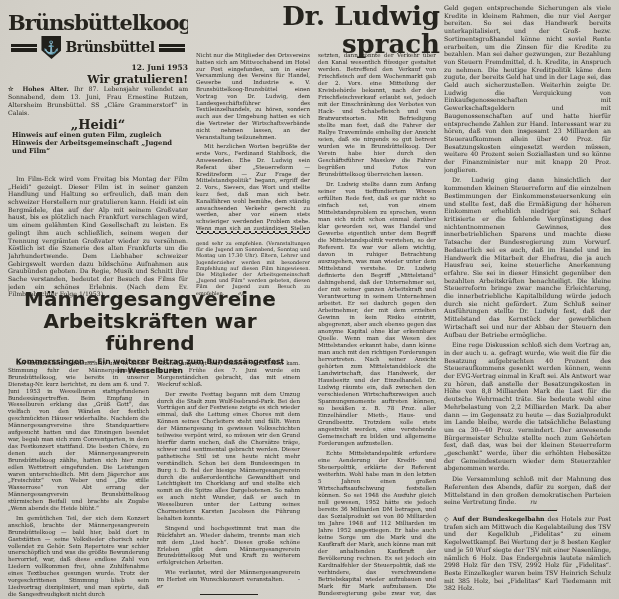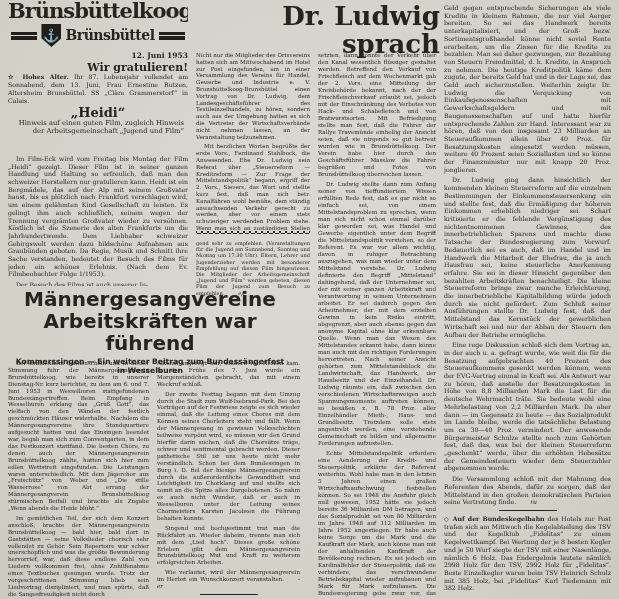--- a/index.html
+++ b/index.html
@@ -19,30 +19,30 @@
   .mast-t1{font-weight:bold;font-size:21px;line-height:22px;letter-spacing:-1px;font-family:"DejaVu Serif",serif;}
   .mast-row{display:flex;align-items:center;justify-content:center;gap:4px;margin-top:2px;}
   .mast-bar{width:26px;height:8px;background:linear-gradient(#211f1a 0 3px,#d8d5ce 3px 4.5px,#211f1a 4.5px 8px);}
   .mast-shield{width:20px;height:23px;background:#211f1a;clip-path:polygon(0 0,100% 0,100% 62%,50% 100%,0 62%);
     display:flex;align-items:center;justify-content:center;color:#d8d5ce;font-size:13px;line-height:13px;}
   .mast-t2{font-weight:bold;font-size:14px;letter-spacing:-0.5px;text-align:right;}
   .mast-date{font-weight:bold;font-size:7.5px;margin-top:5px;text-align:right;}
   
   .h-grat{font-weight:bold;font-size:11px;text-align:right;margin:4px 0 2px;}
   .h-heidi{font-weight:bold;font-size:13px;text-align:center;margin:5px 0 2px;}
-  .h-heidi-sub{font-weight:normal;font-size:6.8px;line-height:8px;text-align:right;margin:0 4px 20px;}
+  .h-heidi-sub{font-weight:bold;font-size:6.8px;line-height:8px;text-align:left;margin:0 4px 20px;}
   
   .ludwig-head{position:absolute;left:190px;top:2px;width:250px;text-align:right;}
   .ludwig-h1{font-weight:bold;font-size:26px;line-height:28px;margin:0;font-family:"DejaVu Serif",serif;}
   .ludwig-h2{font-weight:bold;font-size:9px;margin-top:2px;}
   .gesang-head{position:absolute;left:4px;top:288px;width:292px;text-align:center;font-family:"DejaVu Sans",sans-serif;}
   .gesang-h1{font-weight:bold;font-size:20px;line-height:22px;margin:0;}
   .gesang-h2{font-weight:bold;font-size:7.6px;line-height:9px;margin-top:3px;}
   
-  .c1u{left:8px;top:0;width:180px;height:286px;font-size:6.2px;line-height:7.7px;}
+  .c1u{left:8px;top:12px;width:180px;height:286px;font-size:6.2px;line-height:7.7px;}
   .c2u{left:196px;top:52px;width:114px;height:178px;font-size:5.5px;line-height:6.8px;}
   .c2h{left:196px;top:240px;width:114px;height:60px;font-size:5.0px;line-height:6.2px;}
   .c3 {left:318px;top:52px;width:118px;height:545px;font-size:5.6px;line-height:7.0px;}
   .c4 {left:444px;top:4px;width:167px;height:593px;font-size:6.2px;line-height:7.7px;}
   .c1l{left:8px;top:360px;width:141px;height:237px;font-size:5.6px;line-height:6.9px;}
   .c2l{left:157px;top:360px;width:143px;height:237px;font-size:5.6px;line-height:6.9px;}
   .lead{font-weight:bold;}
   .squiggle{position:absolute;left:196px;top:231px;width:114px;height:4px;
     background-image:radial-gradient(circle at 3px 0px, transparent 2.2px, #2a2822 2.2px 3.2px, transparent 3.2px);
     background-size:6px 4px;background-repeat:repeat-x;}

